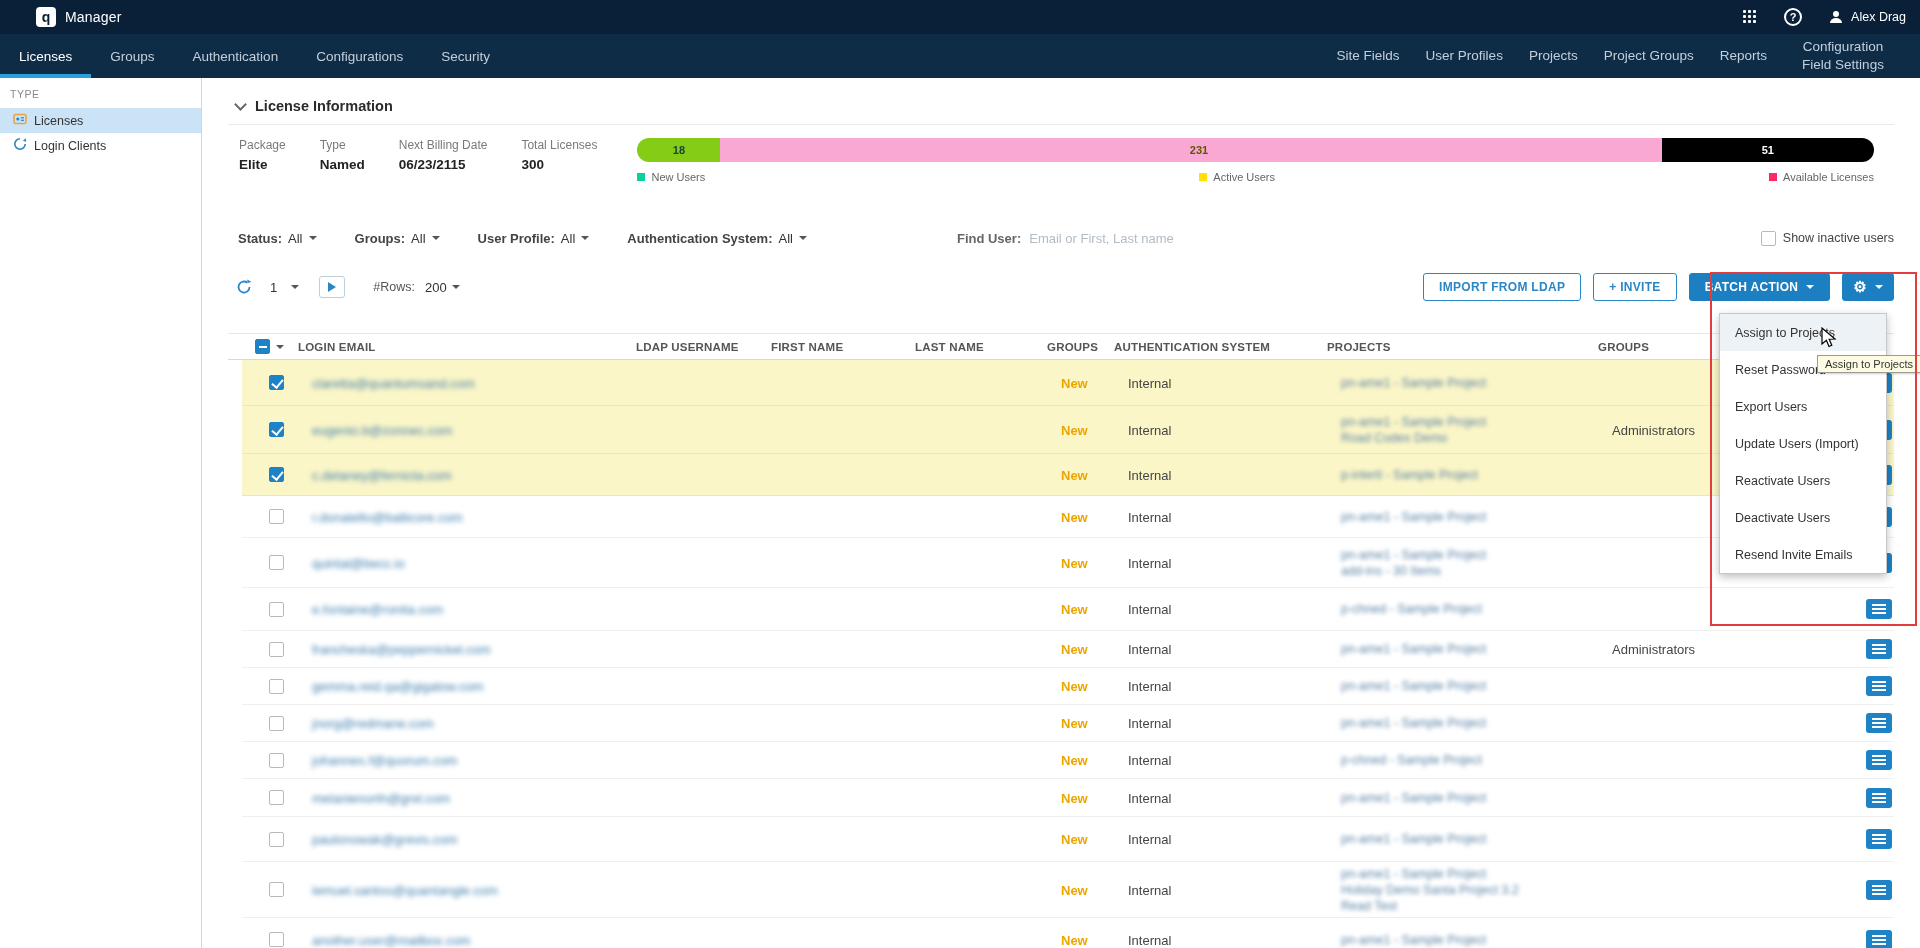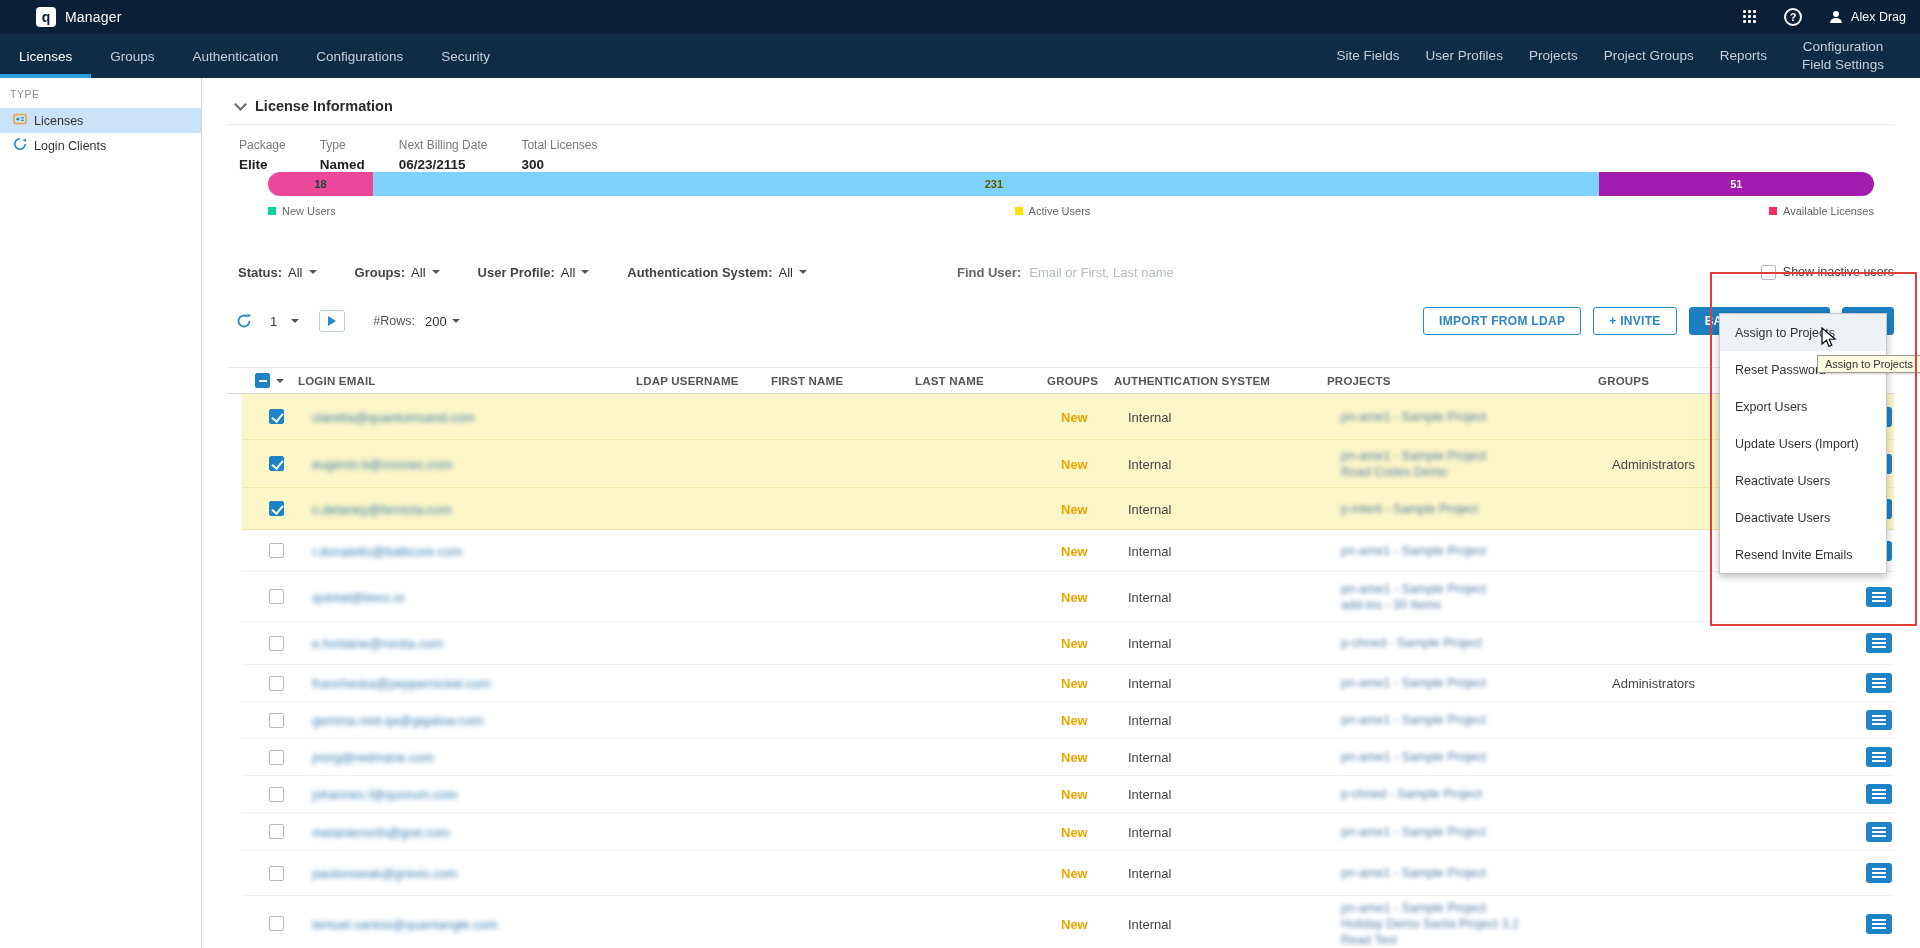--- a/index.html
+++ b/index.html
@@ -31,21 +31,21 @@
   .sidebar{width:202px;border-right:1px solid #d5d5d5;background:#fff;flex-shrink:0;}
   .sidebar-header{font-size:10.5px;color:#8a8a8a;padding:10px 0 8px 10px;letter-spacing:.5px;}
   .side-item{display:flex;align-items:center;gap:7px;height:25px;padding-left:13px;font-size:12.5px;color:#333;cursor:pointer;}
   .side-item.selected{background:#cbe3f6;}
   .content{flex:1;padding:0 26px;overflow:hidden;background:#fff;}
 
   
   .li-header{margin-top:16px;display:flex;align-items:center;gap:10px;padding:4px 0 10px 8px;border-bottom:1px solid #eaeaea;}
   .chev{width:9px;height:9px;border-left:2px solid #666;border-bottom:2px solid #666;transform:rotate(-45deg);margin-top:-4px;}
   .li-title{font-size:14.5px;font-weight:bold;color:#2b2b2b;}
-  .li-body{display:flex;margin-top:13px;flex-direction:column;}
+  .li-body{display:flex;margin-top:13px;}
   .li-fields{display:flex;gap:34px;margin-left:11px;flex-shrink:0;}
   .fld .lab{font-size:12px;color:#7a7a7a;}
   .fld .val{font-size:13.5px;color:#222;font-weight:bold;margin-top:5px;}
   .li-chart{flex:1;margin-left:40px;margin-right:20px;}
   .usage-bar{display:flex;height:24px;border-radius:12px;overflow:hidden;}
   .seg{display:flex;align-items:center;justify-content:center;font-size:11px;font-weight:bold;}
   .legend{display:flex;justify-content:space-between;gap:22px;margin-top:9px;}
   .leg{display:flex;align-items:center;gap:6px;font-size:11px;color:#666;}
   .leg i{width:8px;height:8px;display:inline-block;}
 
@@ -223,23 +223,23 @@
                 <div class="lab">Next Billing Date</div>
                 <div class="val">06/23/2115</div>
               </div>
               <div class="fld">
                 <div class="lab">Total Licenses</div>
                 <div class="val">300</div>
               </div>
             </div>
           <div class="li-chart">
             <div class="usage-bar" id="usage-bar">
-                <div class="seg" style="flex-grow: 18; background: #ec4899; color: rgb(28, 69, 57);">18</div>
-                <div class="seg" style="flex-grow: 231; background: #7dd3fc; color: rgb(95, 86, 0); padding-left: 16px;">231</div>
-                <div class="seg" style="flex-grow: 51; background: #a21caf; color: rgb(255, 255, 255);">51</div>
+                <div class="seg" style="flex-grow: 18; background: #84cc16; color: rgb(28, 69, 57);">18</div>
+                <div class="seg" style="flex-grow: 231; background: #f9a8d4; color: rgb(95, 86, 0); padding-left: 16px;">231</div>
+                <div class="seg" style="flex-grow: 51; background: #000000; color: rgb(255, 255, 255);">51</div>
               </div>
             <div class="legend" id="legend">
                 <span class="leg">
                   <i style="background: rgb(10, 210, 155);"></i>
                   <span>New Users</span>
                 </span>
                 <span class="leg">
                   <i style="background: rgb(255, 226, 4);"></i>
                   <span>Active Users</span>
                 </span>

